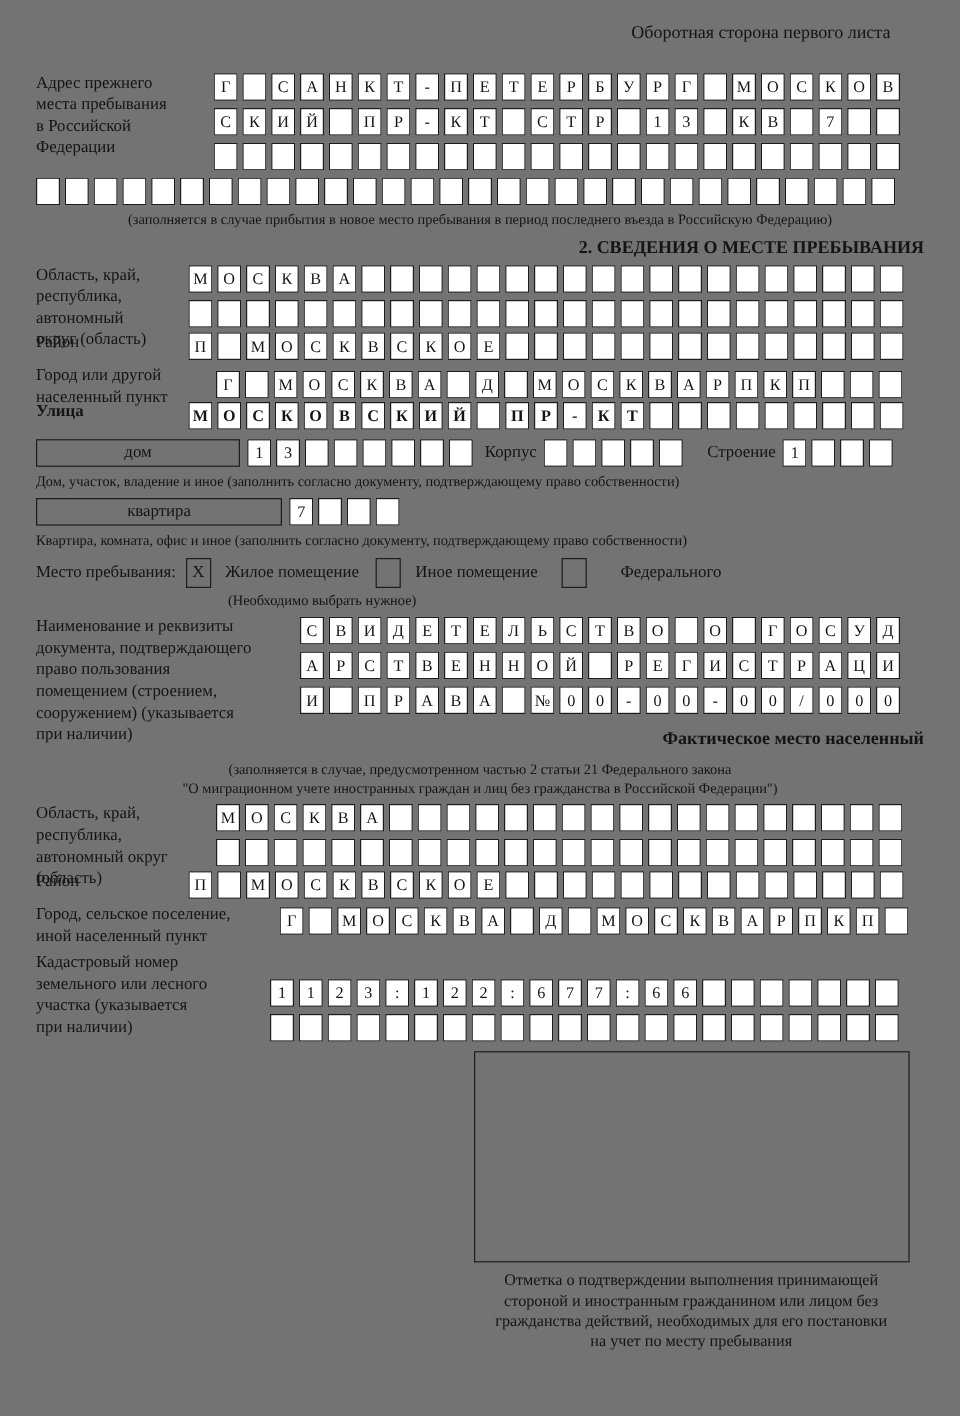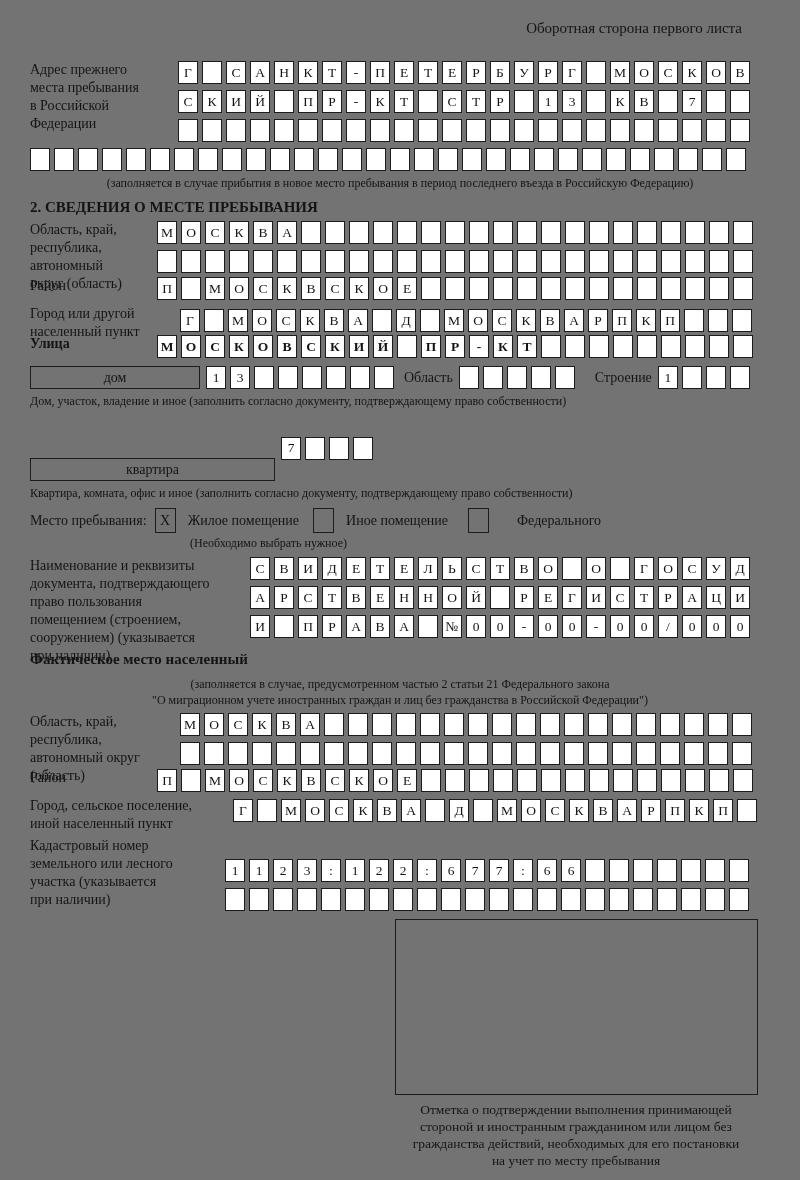--- a/index.html
+++ b/index.html
@@ -13,21 +13,21 @@
   .cellrows { display:flex; flex-direction:column; gap:6px; }
   .cellrow { display:flex; gap:4px; }
   .cell {
     width:20px; height:23px; flex:0 0 20px;
     border:1.5px solid #1c1c1c; background:#fff;
     display:flex; align-items:center; justify-content:center;
     font-size:13.5px; font-family:"Liberation Serif","DejaVu Serif",serif;
   }
   .note { font-size:12px; line-height:16px; }
   .center { text-align:center; }
-  .sect-title { font-weight:bold; font-size:15px; text-align:left; }
+  .sect-title { font-weight:bold; font-size:15px; text-align:right; }
 
   .w148 { width:148px; flex:0 0 148px; }
   .w127 { width:127px; flex:0 0 127px; }
   .w150 { width:150px; flex:0 0 150px; }
   .w203 { width:203px; flex:0 0 203px; }
   .w195 { width:195px; flex:0 0 195px; }
   .w220 { width:220px; flex:0 0 220px; }
 
   .labelbox {
     border:1.5px solid #1c1c1c; height:23px; display:flex;
@@ -334,40 +334,40 @@
     <div class="cellrow" style="margin-left:6px;">
         <div class="cell">1</div>
         <div class="cell">3</div>
         <div class="cell"></div>
         <div class="cell"></div>
         <div class="cell"></div>
         <div class="cell"></div>
         <div class="cell"></div>
         <div class="cell"></div>
       </div>
-    <div class="inline-label" style="margin-left:10px;">Область</div>
+    <div class="inline-label" style="margin-left:10px;">Корпус</div>
     <div class="cellrow" style="margin-left:6px;">
         <div class="cell"></div>
         <div class="cell"></div>
         <div class="cell"></div>
         <div class="cell"></div>
         <div class="cell"></div>
       </div>
     <div class="inline-label" style="margin-left:20px;">Строение</div>
     <div class="cellrow" style="margin-left:6px;">
         <div class="cell">1</div>
         <div class="cell"></div>
         <div class="cell"></div>
         <div class="cell"></div>
       </div>
   </div>
   <div class="note" style="margin-top:4px;">Дом, участок, владение и иное (заполнить согласно документу, подтверждающему право собственности)</div>
 
   <div class="frow" style="margin-top:6px; align-items:center;">
-    <div class="labelbox" style="width:245px;margin-top:43px;">квартира</div>
+    <div class="labelbox" style="width:205px;">квартира</div>
     <div class="cellrow" style="margin-left:6px;">
         <div class="cell">7</div>
         <div class="cell"></div>
         <div class="cell"></div>
         <div class="cell"></div>
       </div>
   </div>
   <div class="note" style="margin-top:4px;">Квартира, комната, офис и иное (заполнить согласно документу, подтверждающему право собственности)</div>
 
   <div class="place-row" style="margin-top:7px;">

